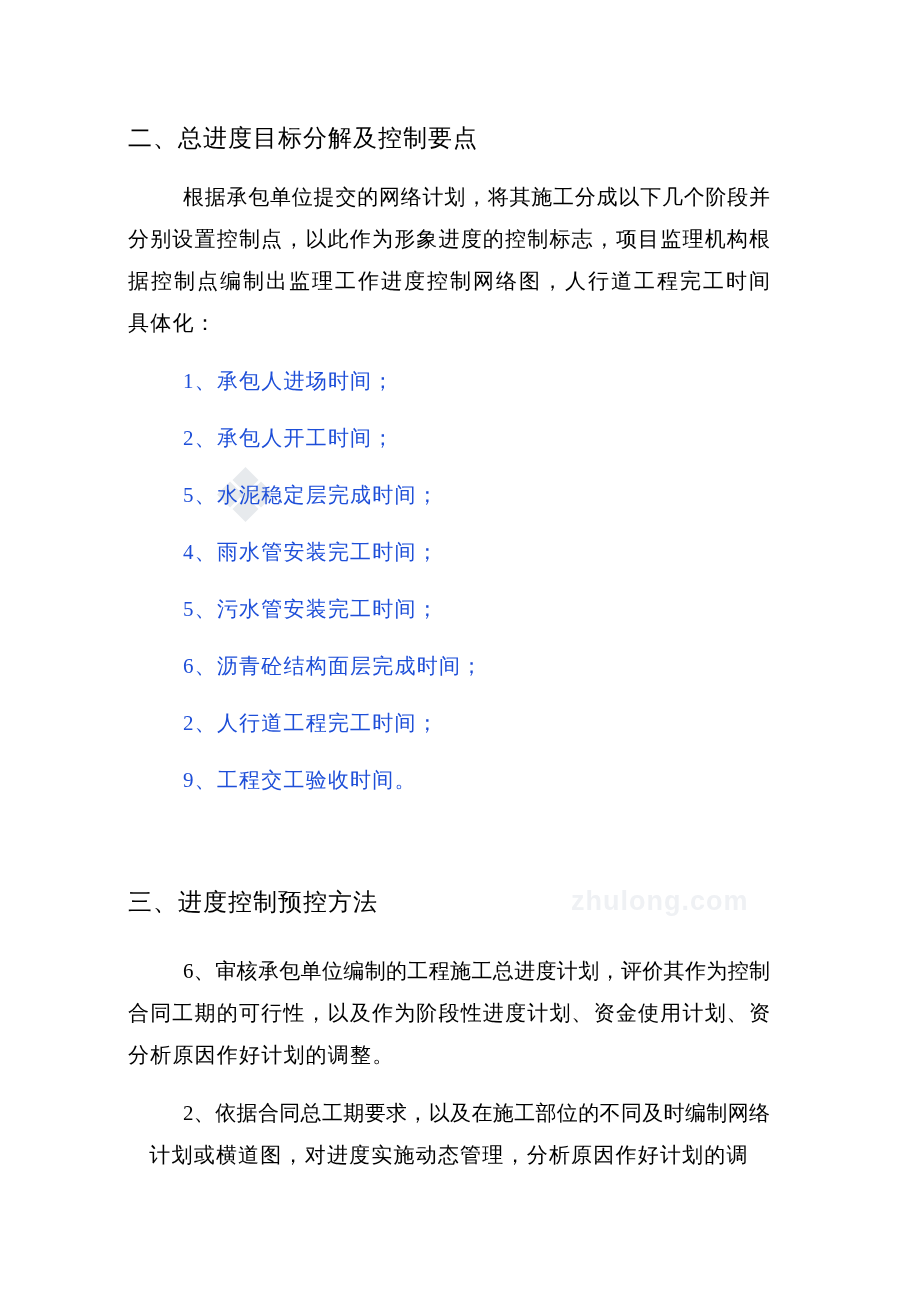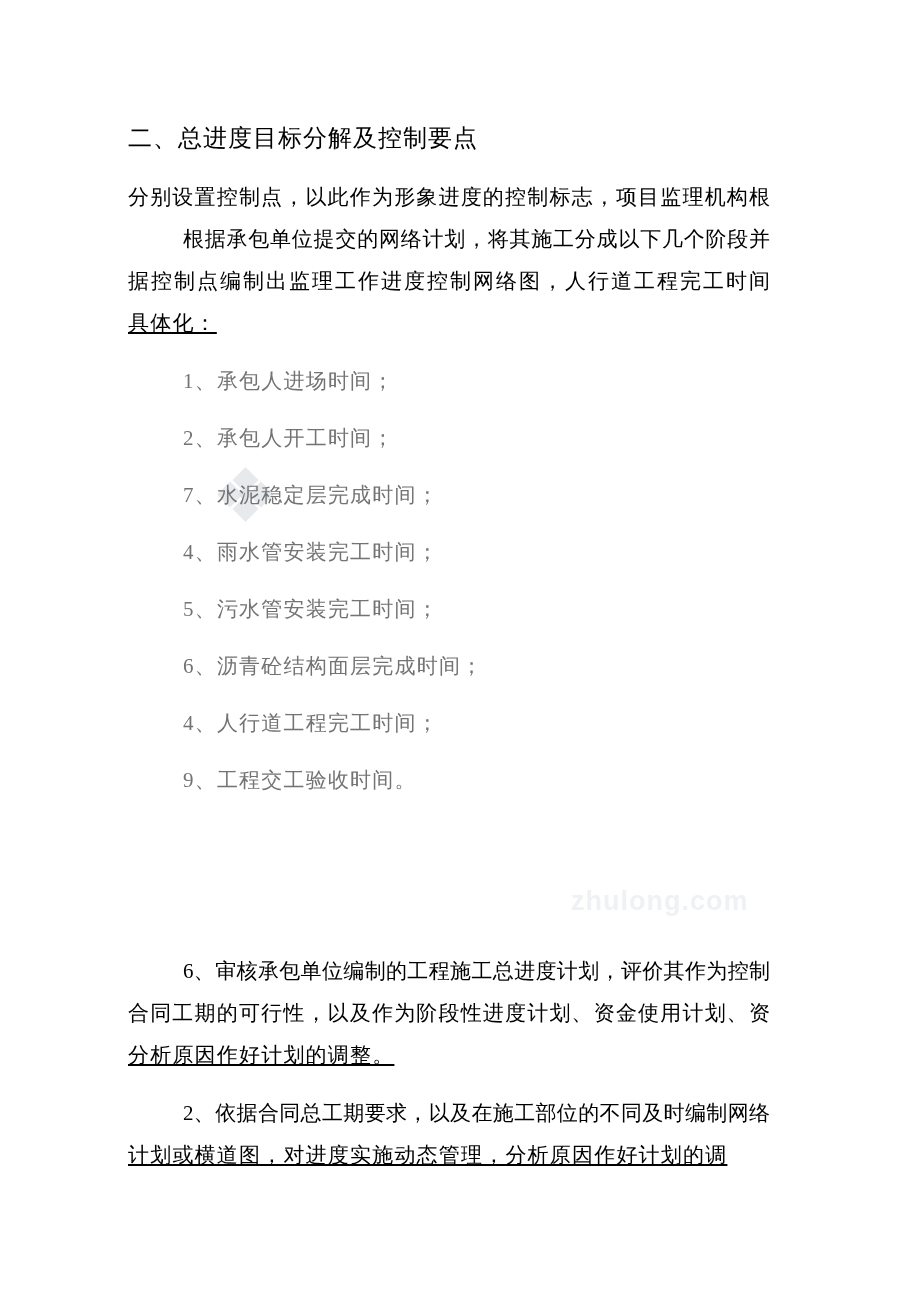--- a/index.html
+++ b/index.html
@@ -59,32 +59,31 @@
   #method-p1 { top: 950px; }
   #method-p2 { top: 1092px; }
 
   .ln {
     height: 42px;
     overflow: hidden;
     text-align: justify;
     text-align-last: justify;
   }
   .ll {
-    text-align: left;
+    text-align: center;
     text-align-last: left;
     letter-spacing: 1.2px;
-    text-decoration: underline;
   }
   .ind  { text-indent: 55px; }
   .ind2 { text-indent: 62px; }
 
   .milestone {
     height: 42px;
     overflow: hidden;
-    color: #737373;
+    color: #1d4ed8;
     text-indent: 55px;
     letter-spacing: 1.2px;
     white-space: nowrap;
   }
   .milestone:not(:last-child) { margin-bottom: 15px; }
 </style>
 </head>
 <body>
 
 <div class="page">
@@ -95,37 +94,38 @@
     <polygon points="29.5,30 42.5,43 29.5,56 16.5,43" fill="#e7eaed"></polygon>
     <polygon points="14,15.5 27,28.5 14,41.5 1,28.5" fill="#e7eaed"></polygon>
     <polygon points="29.5,21 37,28.5 29.5,36 22,28.5" fill="#dfe3e7"></polygon>
   </svg>
 
   <div class="wm-text">zhulong.com</div>
 
   <div id="h2" class="blk heading">二、总进度目标分解及控制要点</div>
 
   <div id="intro" class="blk">
+    <div class="ln ind">根据承包单位提交的网络计划，将其施工分成以下几个阶段并</div>
     <div class="ln">分别设置控制点，以此作为形象进度的控制标志，项目监理机构根</div>
-    <div class="ln ind">根据承包单位提交的网络计划，将其施工分成以下几个阶段并</div>
     <div class="ln">据控制点编制出监理工作进度控制网络图，人行道工程完工时间</div>
     <div class="ln ll">具体化：</div>
   </div>
 
   <div id="milestones" class="blk">
     <div class="milestone">1、承包人进场时间；</div>
     <div class="milestone">2、承包人开工时间；</div>
-    <div class="milestone ind2">7、水泥稳定层完成时间；</div>
+    <div class="milestone ind2">5、水泥稳定层完成时间；</div>
     <div class="milestone">4、雨水管安装完工时间；</div>
     <div class="milestone">5、污水管安装完工时间；</div>
     <div class="milestone">6、沥青砼结构面层完成时间；</div>
-    <div class="milestone">4、人行道工程完工时间；</div>
+    <div class="milestone">2、人行道工程完工时间；</div>
     <div class="milestone ind2">9、工程交工验收时间。</div>
   </div>
 
+  <div id="h3" class="blk heading">三、进度控制预控方法</div>
 
   <div id="method-p1" class="blk">
     <div class="ln ind">6、审核承包单位编制的工程施工总进度计划，评价其作为控制</div>
     <div class="ln">合同工期的可行性，以及作为阶段性进度计划、资金使用计划、资</div>
     <div class="ln ll">分析原因作好计划的调整。</div>
   </div>
 
   <div id="method-p2" class="blk">
     <div class="ln ind">2、依据合同总工期要求，以及在施工部位的不同及时编制网络</div>
     <div class="ln ll">计划或横道图，对进度实施动态管理，分析原因作好计划的调整。</div>

